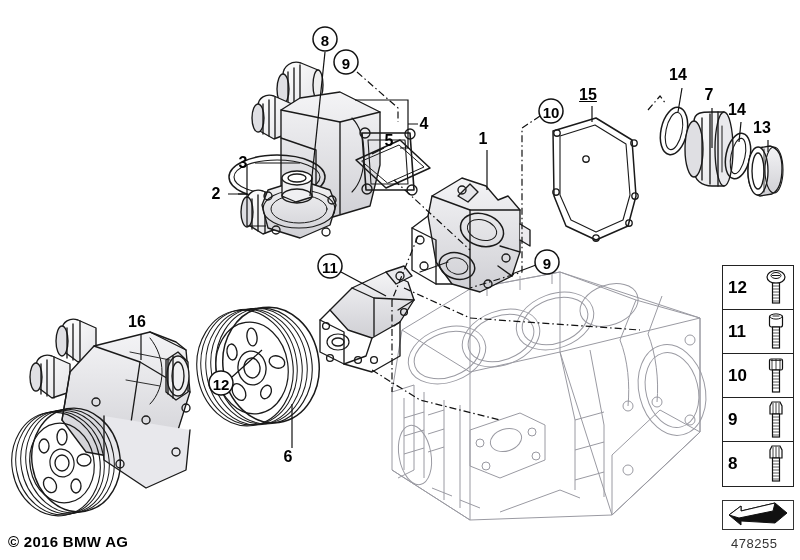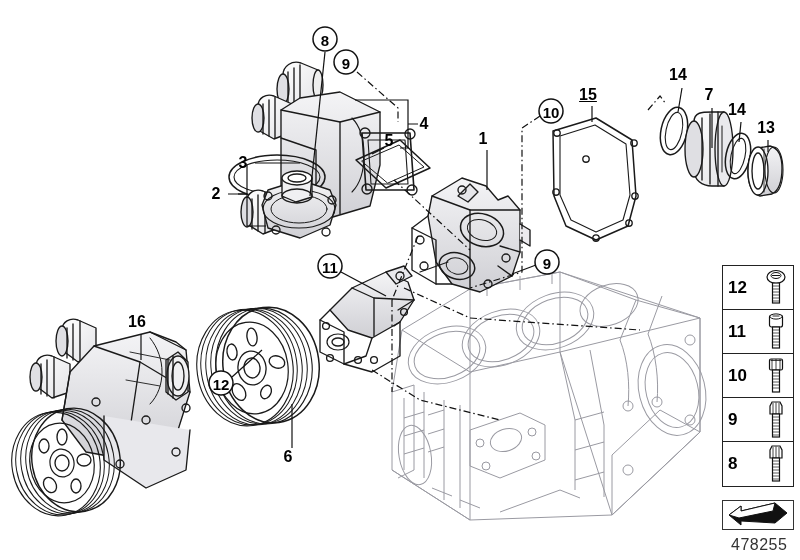--- a/index.html
+++ b/index.html
@@ -3,21 +3,21 @@
 <meta charset="utf-8">
 <style>
   html,body{margin:0;padding:0;background:#ffffff;}
   body{width:800px;height:560px;position:relative;overflow:hidden;
        font-family:"Liberation Sans",sans-serif;color:#000;}
   #stage{position:absolute;inset:0;}
   svg.layer{position:absolute;left:0;top:0;width:800px;height:560px;overflow:visible;}
   .lbl{position:absolute;font-weight:bold;font-size:16px;line-height:19px;
        color:#000;white-space:nowrap;}
   .copy{position:absolute;left:8px;top:533px;font-size:15px;font-weight:bold;letter-spacing:.3px;}
-  .partno{position:absolute;left:731px;top:536px;font-size:16px;color:#333;letter-spacing:.5px;}
+  .partno{position:absolute;left:731px;top:536px;font-size:13px;color:#333;letter-spacing:.5px;}
   .legend{position:absolute;left:722px;top:265px;width:72px;height:222px;
           border:1.4px solid #222;box-sizing:border-box;background:#fff;}
   .lrow{position:relative;height:20%;border-bottom:1.2px solid #222;box-sizing:border-box;}
   .lrow:last-child{border-bottom:none;}
   .lnum{position:absolute;left:5px;top:50%;transform:translateY(-50%);
         font-size:17px;font-weight:bold;}
   .lico{position:absolute;right:4px;top:50%;transform:translateY(-50%);
         width:26px;height:40px;}
   .arrowbox{position:absolute;left:722px;top:500px;width:72px;height:30px;
             border:1.2px solid #333;box-sizing:border-box;background:#fff;}
@@ -341,21 +341,21 @@
       <div class="lbl" style="left: 237.5px; top: 153px; width: 11px; text-align: center;">3</div>
       <div class="lbl" style="left: 210.5px; top: 184px; width: 11px; text-align: center;">2</div>
       <div class="lbl" style="left: 418.5px; top: 114px; width: 11px; text-align: center;">4</div>
       <div class="lbl" style="left: 383.5px; top: 131px; width: 11px; text-align: center;">5</div>
       <div class="lbl" style="left: 477.5px; top: 129px; width: 11px; text-align: center;">1</div>
       <div class="lbl" style="left: 540px; top: 103px; width: 22px; text-align: center; font-size: 15px;">10</div>
       <div class="lbl" style="left: 577px; top: 85px; width: 22px; text-align: center; text-decoration: underline;">15</div>
       <div class="lbl" style="left: 667px; top: 65px; width: 22px; text-align: center;">14</div>
       <div class="lbl" style="left: 703.5px; top: 85px; width: 11px; text-align: center;">7</div>
       <div class="lbl" style="left: 726px; top: 100px; width: 22px; text-align: center;">14</div>
-      <div class="lbl" style="left: 753px; top: 118px; width: 22px; text-align: right;">13</div>
+      <div class="lbl" style="left: 753px; top: 118px; width: 22px; text-align: left;">13</div>
       <div class="lbl" style="left: 541.5px; top: 254px; width: 11px; text-align: center; font-size: 15px;">9</div>
       <div class="lbl" style="left: 319px; top: 258px; width: 22px; text-align: center; font-size: 15px;">11</div>
       <div class="lbl" style="left: 126px; top: 312px; width: 22px; text-align: center;">16</div>
       <div class="lbl" style="left: 210px; top: 375px; width: 22px; text-align: center; font-size: 15px;">12</div>
       <div class="lbl" style="left: 282.5px; top: 447px; width: 11px; text-align: center;">6</div>
     </div>
 
   <div class="legend">
     <div class="lrow">
       <span class="lnum">12</span>
@@ -406,14 +406,15 @@
     </div>
   </div>
 
   <div class="arrowbox">
     <svg width="70" height="28" viewBox="0 0 70 28">
       <path d="M6 14 L18 5 L18 10 L52 2 L64 12 L52 22 L18 20 L18 24 Z" fill="#111" stroke="#111" stroke-width="1"></path>
       <path d="M6 14 L18 5 L18 10 L52 2 L50 10 L16 17 Z" fill="#fff" stroke="#111" stroke-width="1"></path>
     </svg>
   </div>
 
+  <div class="copy">© 2016 BMW AG</div>
   <div class="partno">478255</div>
 </div>
 
 </body></html>

